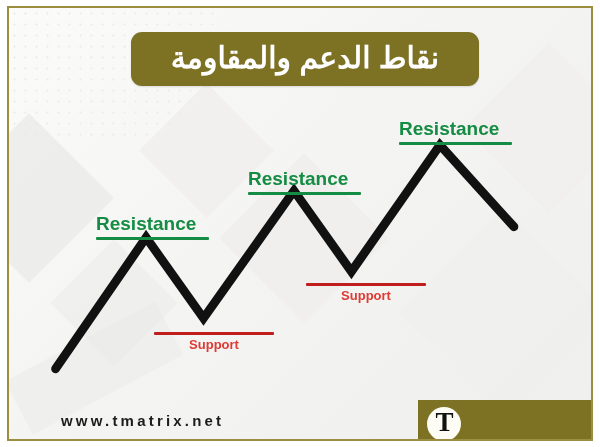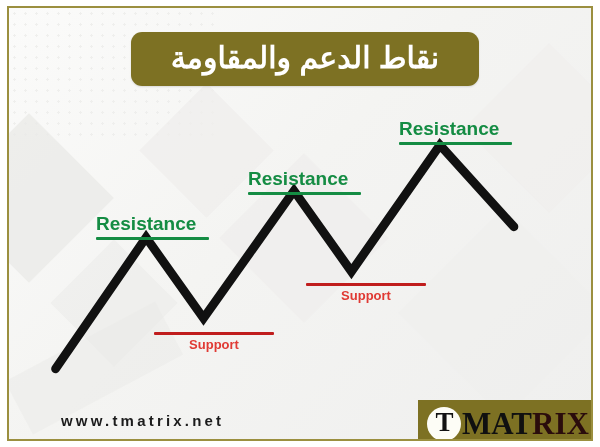--- a/index.html
+++ b/index.html
@@ -212,17 +212,16 @@
       <span class="label-text">Resistance</span>
       <span class="label-rule" style="width:113px;"></span>
     </div>
 
     <div class="site-url">www.tmatrix.net</div>
 
     <div class="logo-box">
       <span class="logo-mark">
         <span class="glyph">T</span>
       </span>
-      <span class="logo-word"><span class="part-a">MAT</span><span class="part-b">RIX</span></span>
     </div>
 
   </div>
 </div>
 
 </body></html>

